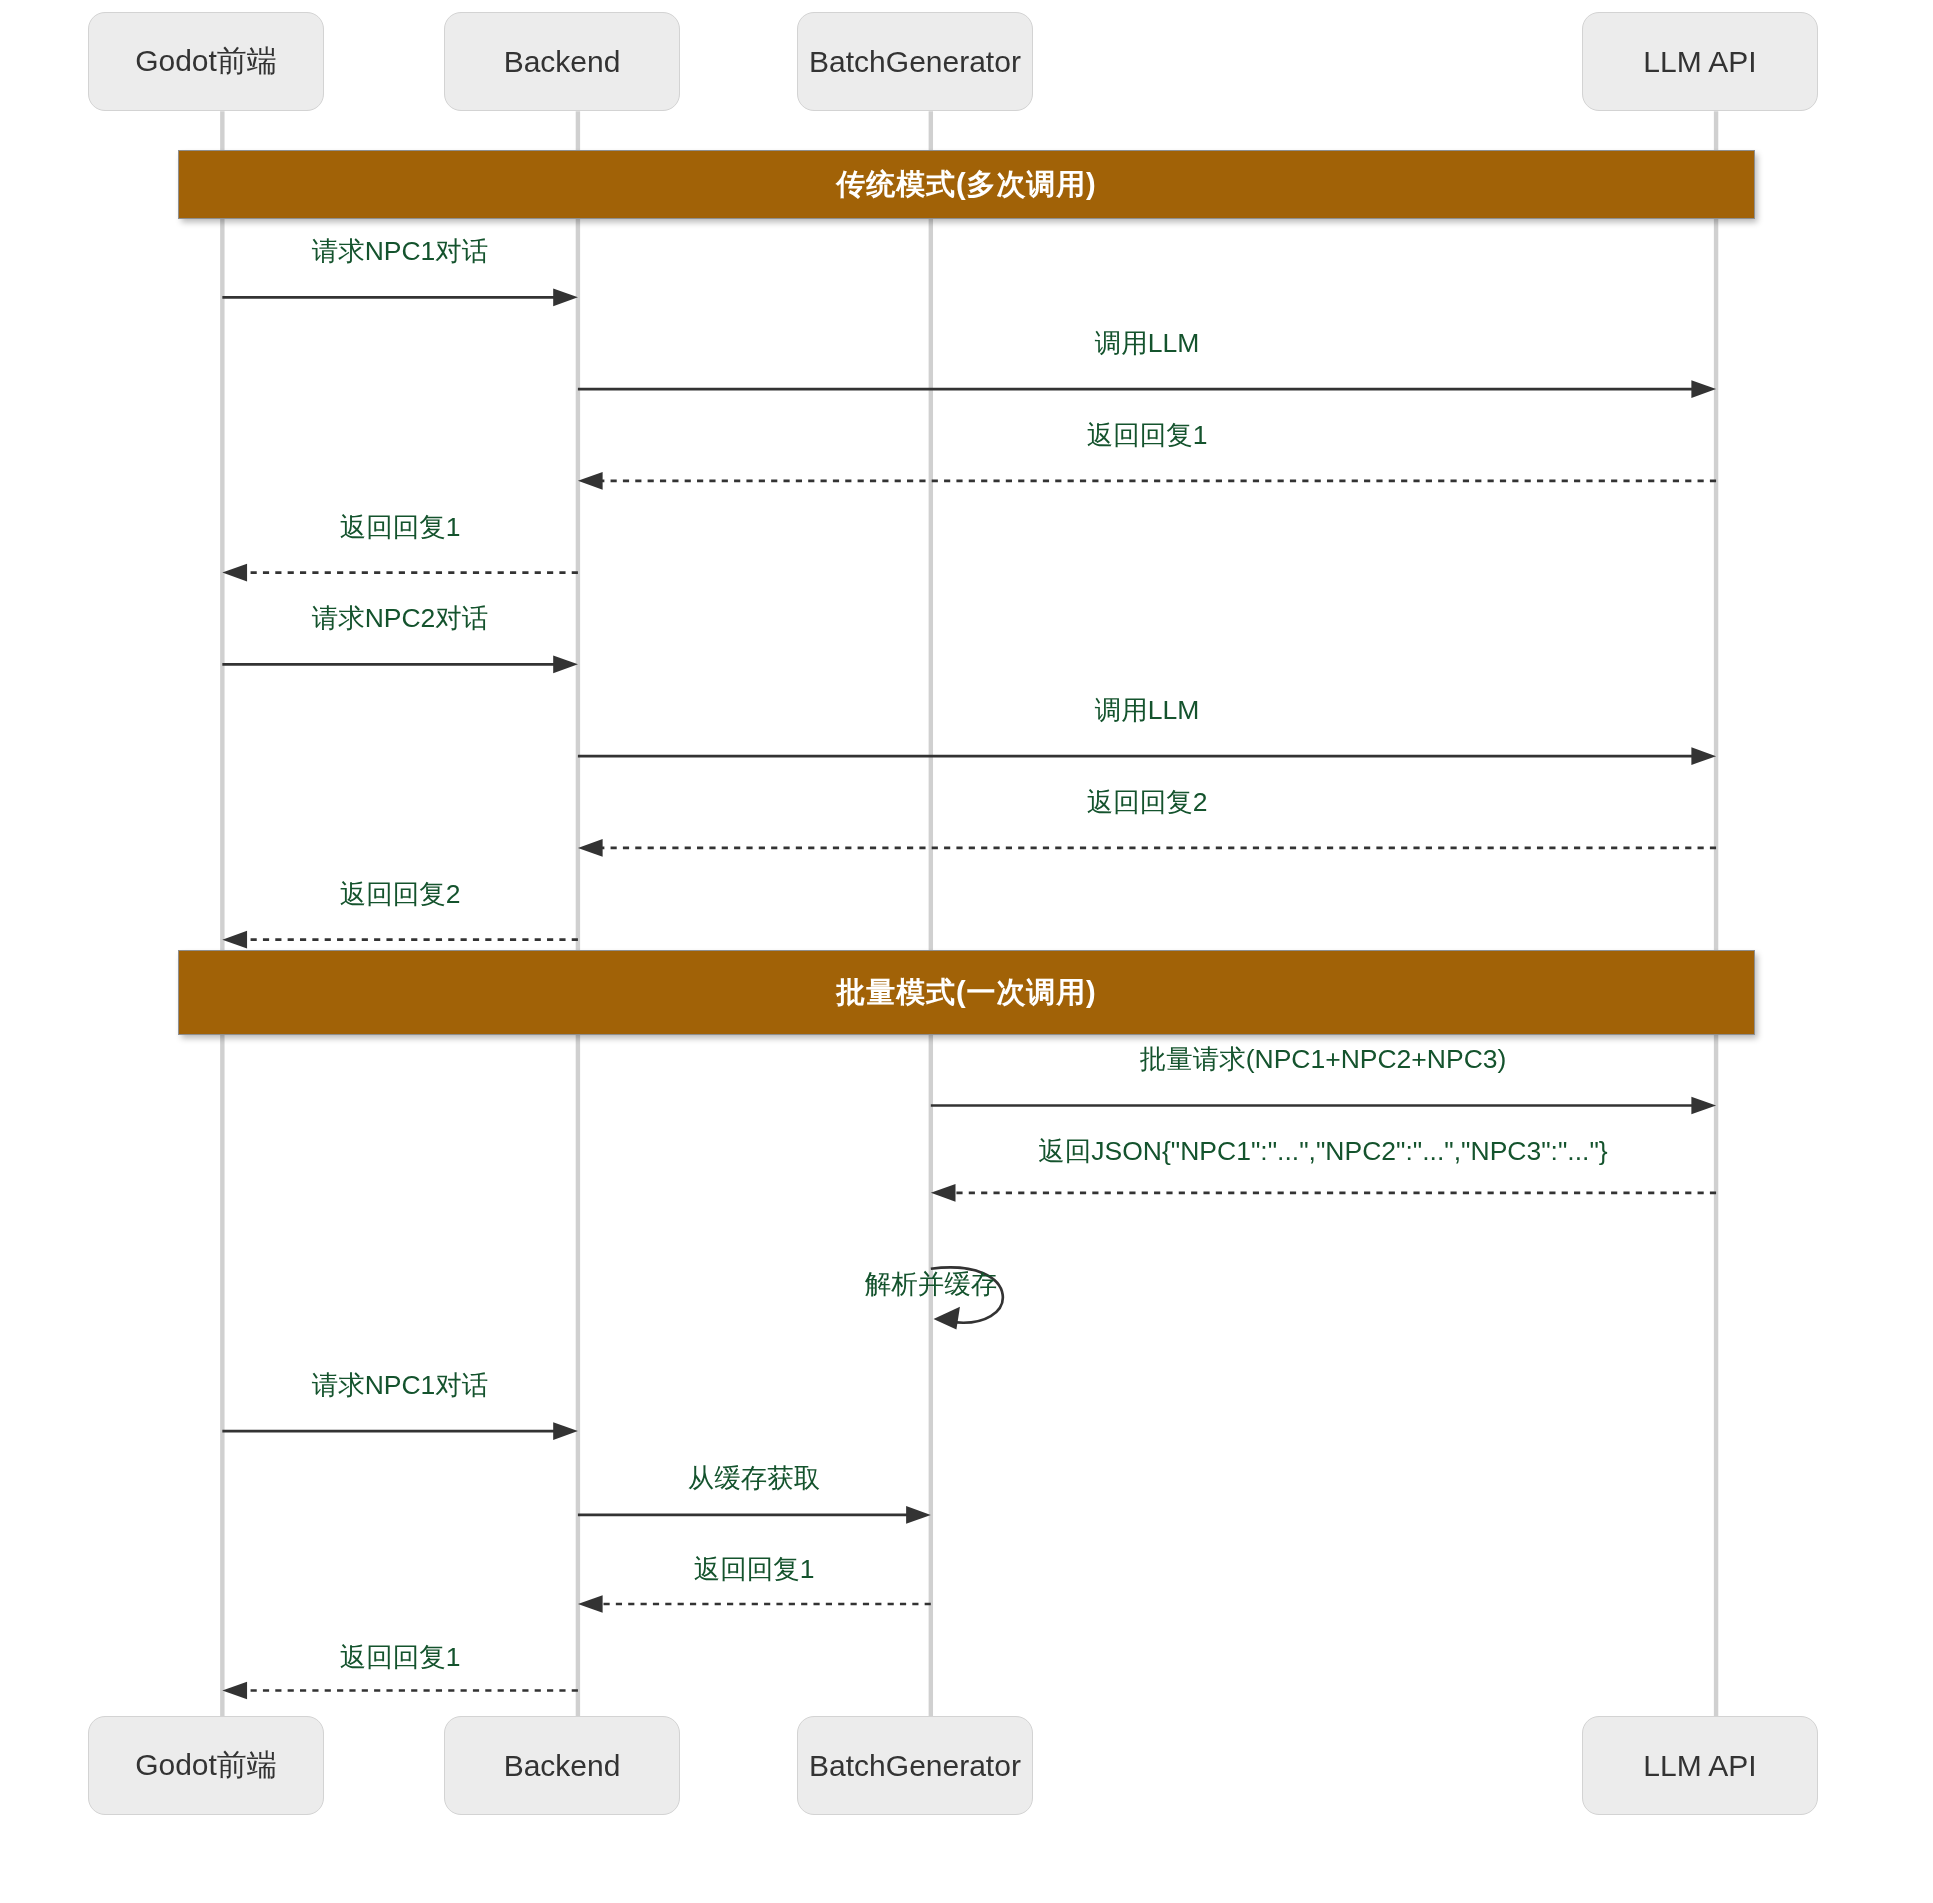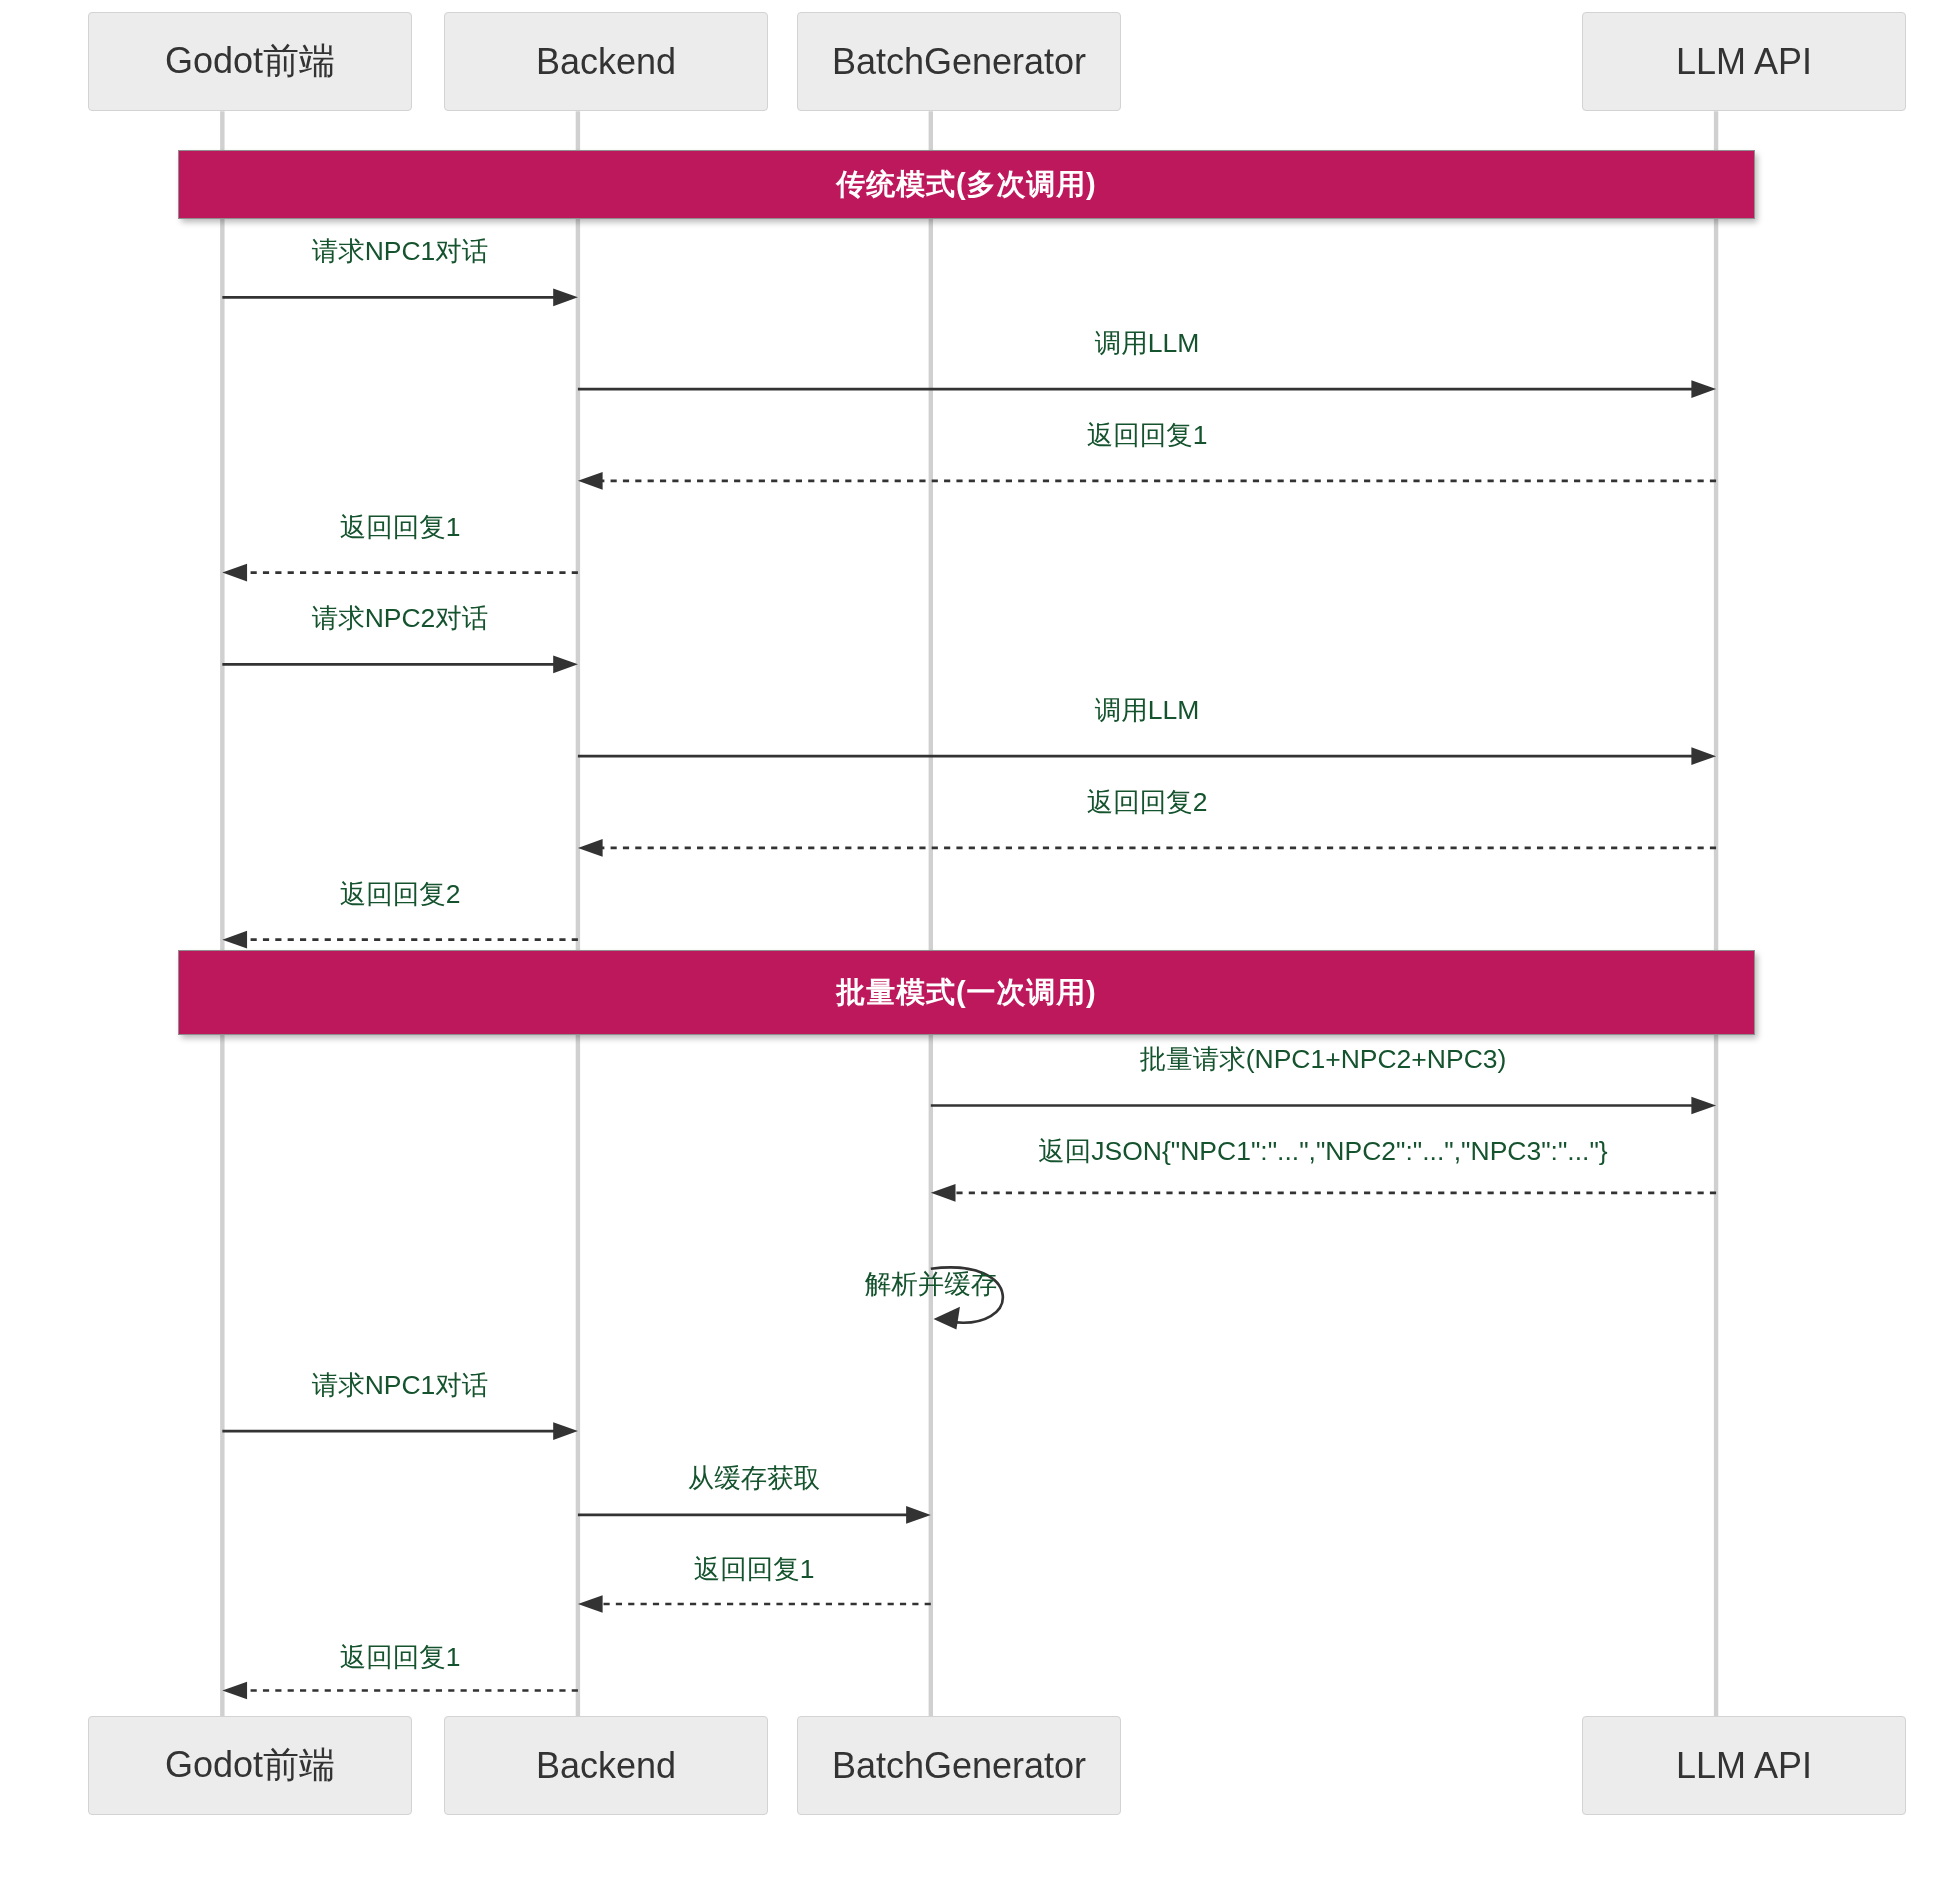--- a/index.html
+++ b/index.html
@@ -6,33 +6,33 @@
   .diagram{
     position:relative;
     width:1934px;height:1904px;
     background:#ffffff;
     font-family:"Liberation Sans","DejaVu Sans",sans-serif;
     overflow:hidden;
   }
   svg.canvas{position:absolute;left:0;top:0;}
   .actor-box{
     position:absolute;
-    width:324px;height:99px;
+    width:236px;height:99px;
     background:#ececec;
     border:1.8px solid #d3d3d3;
-    border-radius:4px;
+    border-radius:17px;
     box-sizing:border-box;
     display:flex;align-items:center;justify-content:center;
-    font-size:36px;color:#333333;
+    font-size:30px;color:#333333;
     z-index:3;
   }
   .section-bar{
     position:absolute;
     left:178px;width:1577px;height:69px;
-    background:#be185d;
+    background:#a16207;
     border:1.8px solid #8f8f8f;
     box-sizing:border-box;
     box-shadow:2.6px 3.5px 6.2px rgba(0,0,0,0.28);
     display:flex;align-items:center;justify-content:center;
     font-size:29px;font-weight:600;color:#ffffff;
     letter-spacing:0.9px;
     z-index:2;
   }
   .msg-label{
     position:absolute;

